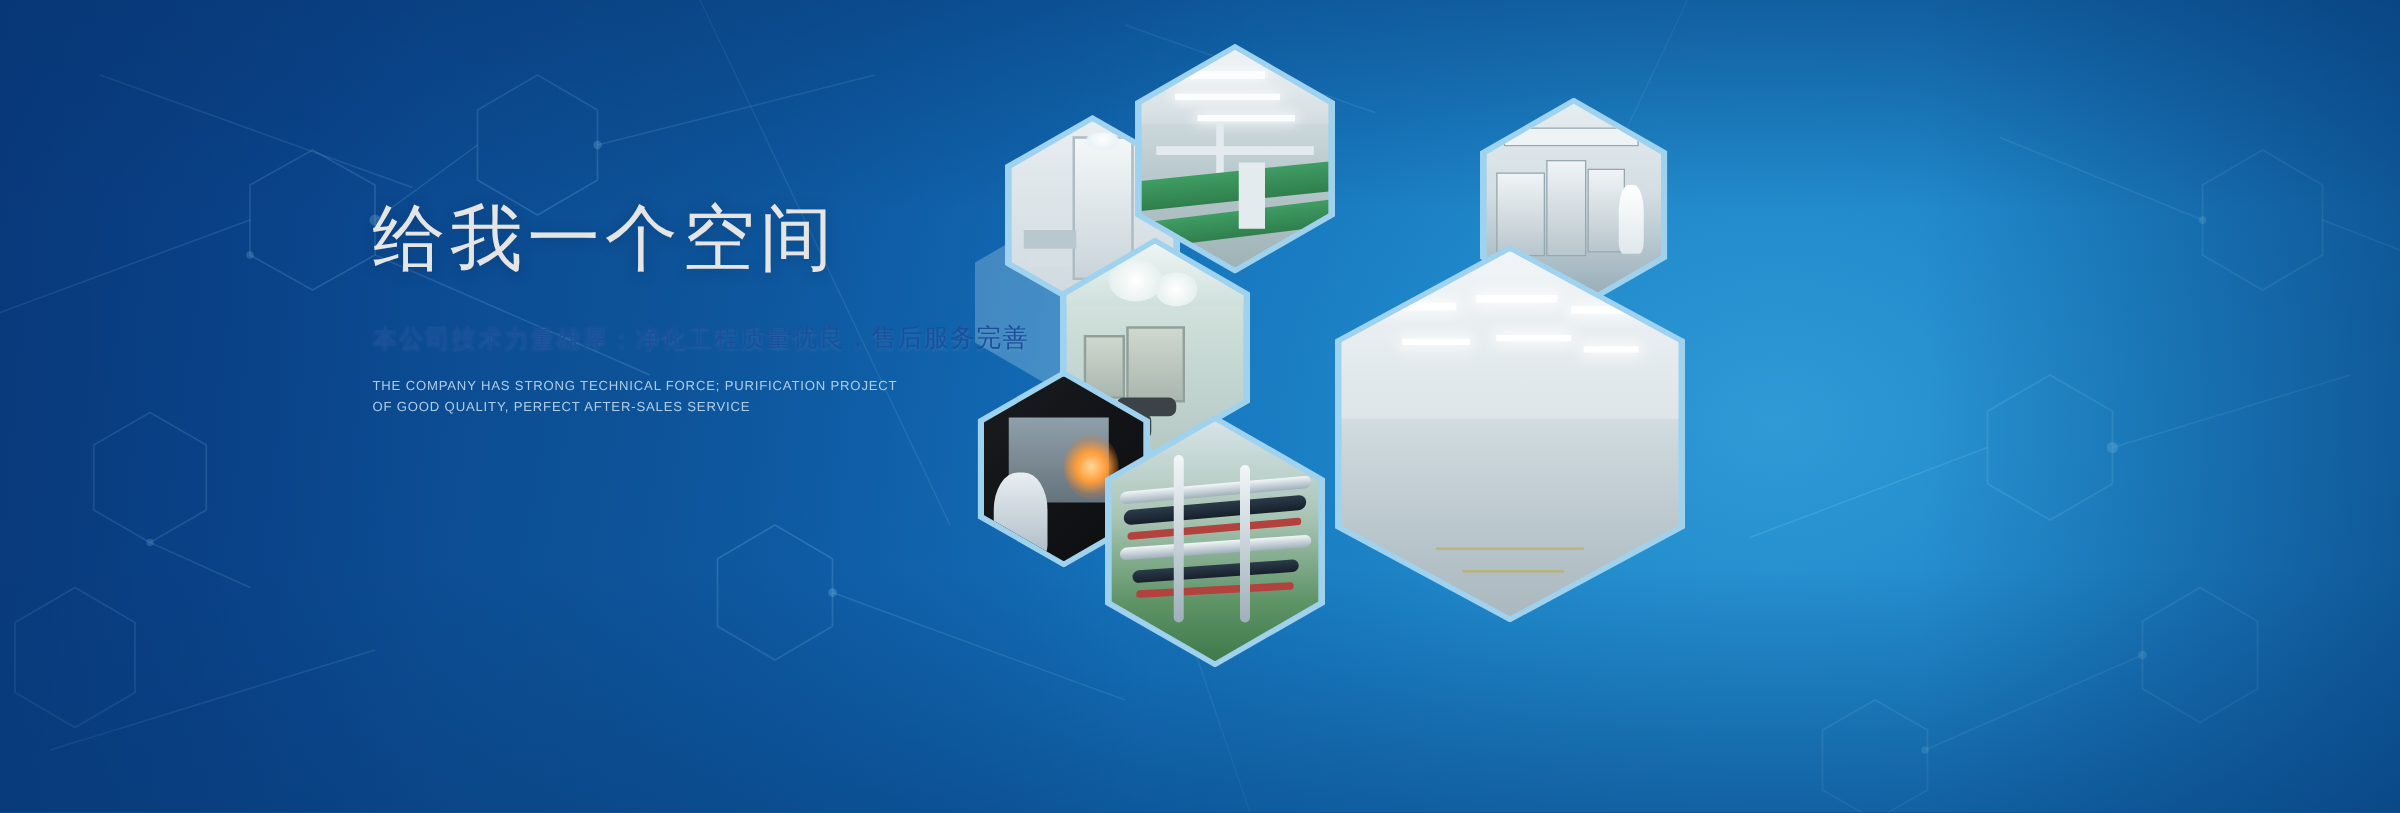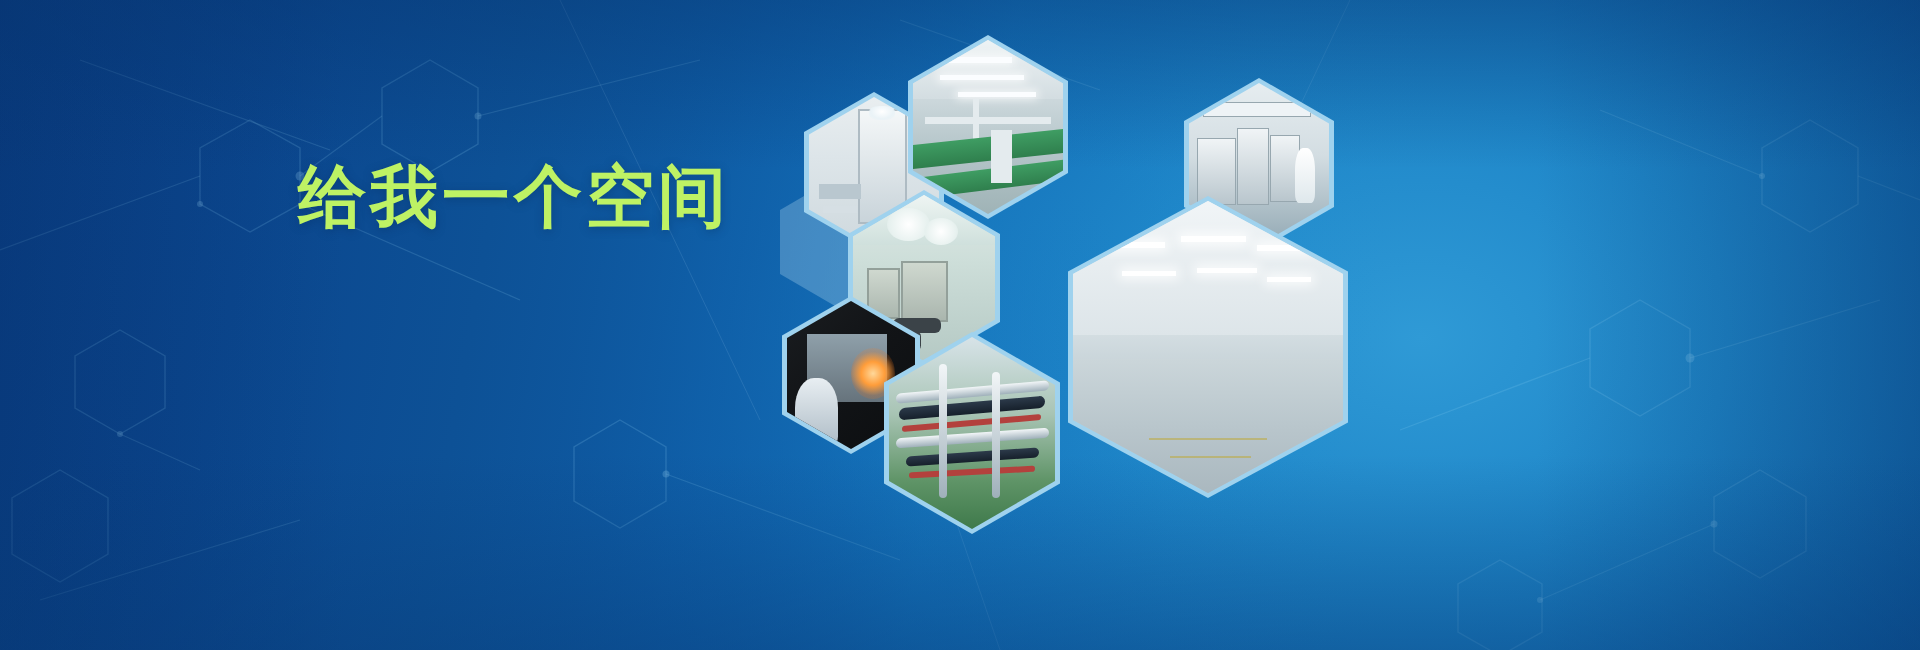--- a/index.html
+++ b/index.html
@@ -48,25 +48,25 @@
     opacity: 0.75;
   }
   
   .copy {
     position: absolute;
     left: 298px;
     top: 160px;
     width: 700px;
   }
   .headline-1 {
-    font-size: 68px;
+    font-size: 58px;
     line-height: 1.06;
     letter-spacing: 4px;
-    color: #bef264;
-    font-weight: 700;
+    color: #e5e5e5;
+    font-weight: 400;
     text-shadow: 0 2px 10px rgba(4,40,86,0.35);
     white-space: nowrap;
   }
   .headline-2 {
     margin-top: 8px;
     font-size: 58px;
     line-height: 1.06;
     letter-spacing: 2px;
     font-weight: bold;
     white-space: nowrap;
@@ -443,18 +443,23 @@
       </div>
     </div>
 
   </div>
 
   <div class="copy">
 
     <div class="headline-1">给我一个空间</div>
 
 
-
+    <div class="tagline">本公司技术力量雄厚；净化工程质量优良，售后服务完善</div>
+
+    <div class="sub-en">
+      <div>THE COMPANY HAS STRONG TECHNICAL FORCE; PURIFICATION PROJECT</div>
+      <div>OF GOOD QUALITY, PERFECT AFTER-SALES SERVICE</div>
+    </div>
 
 
   </div>
 
 </div>
 
 </body></html>

